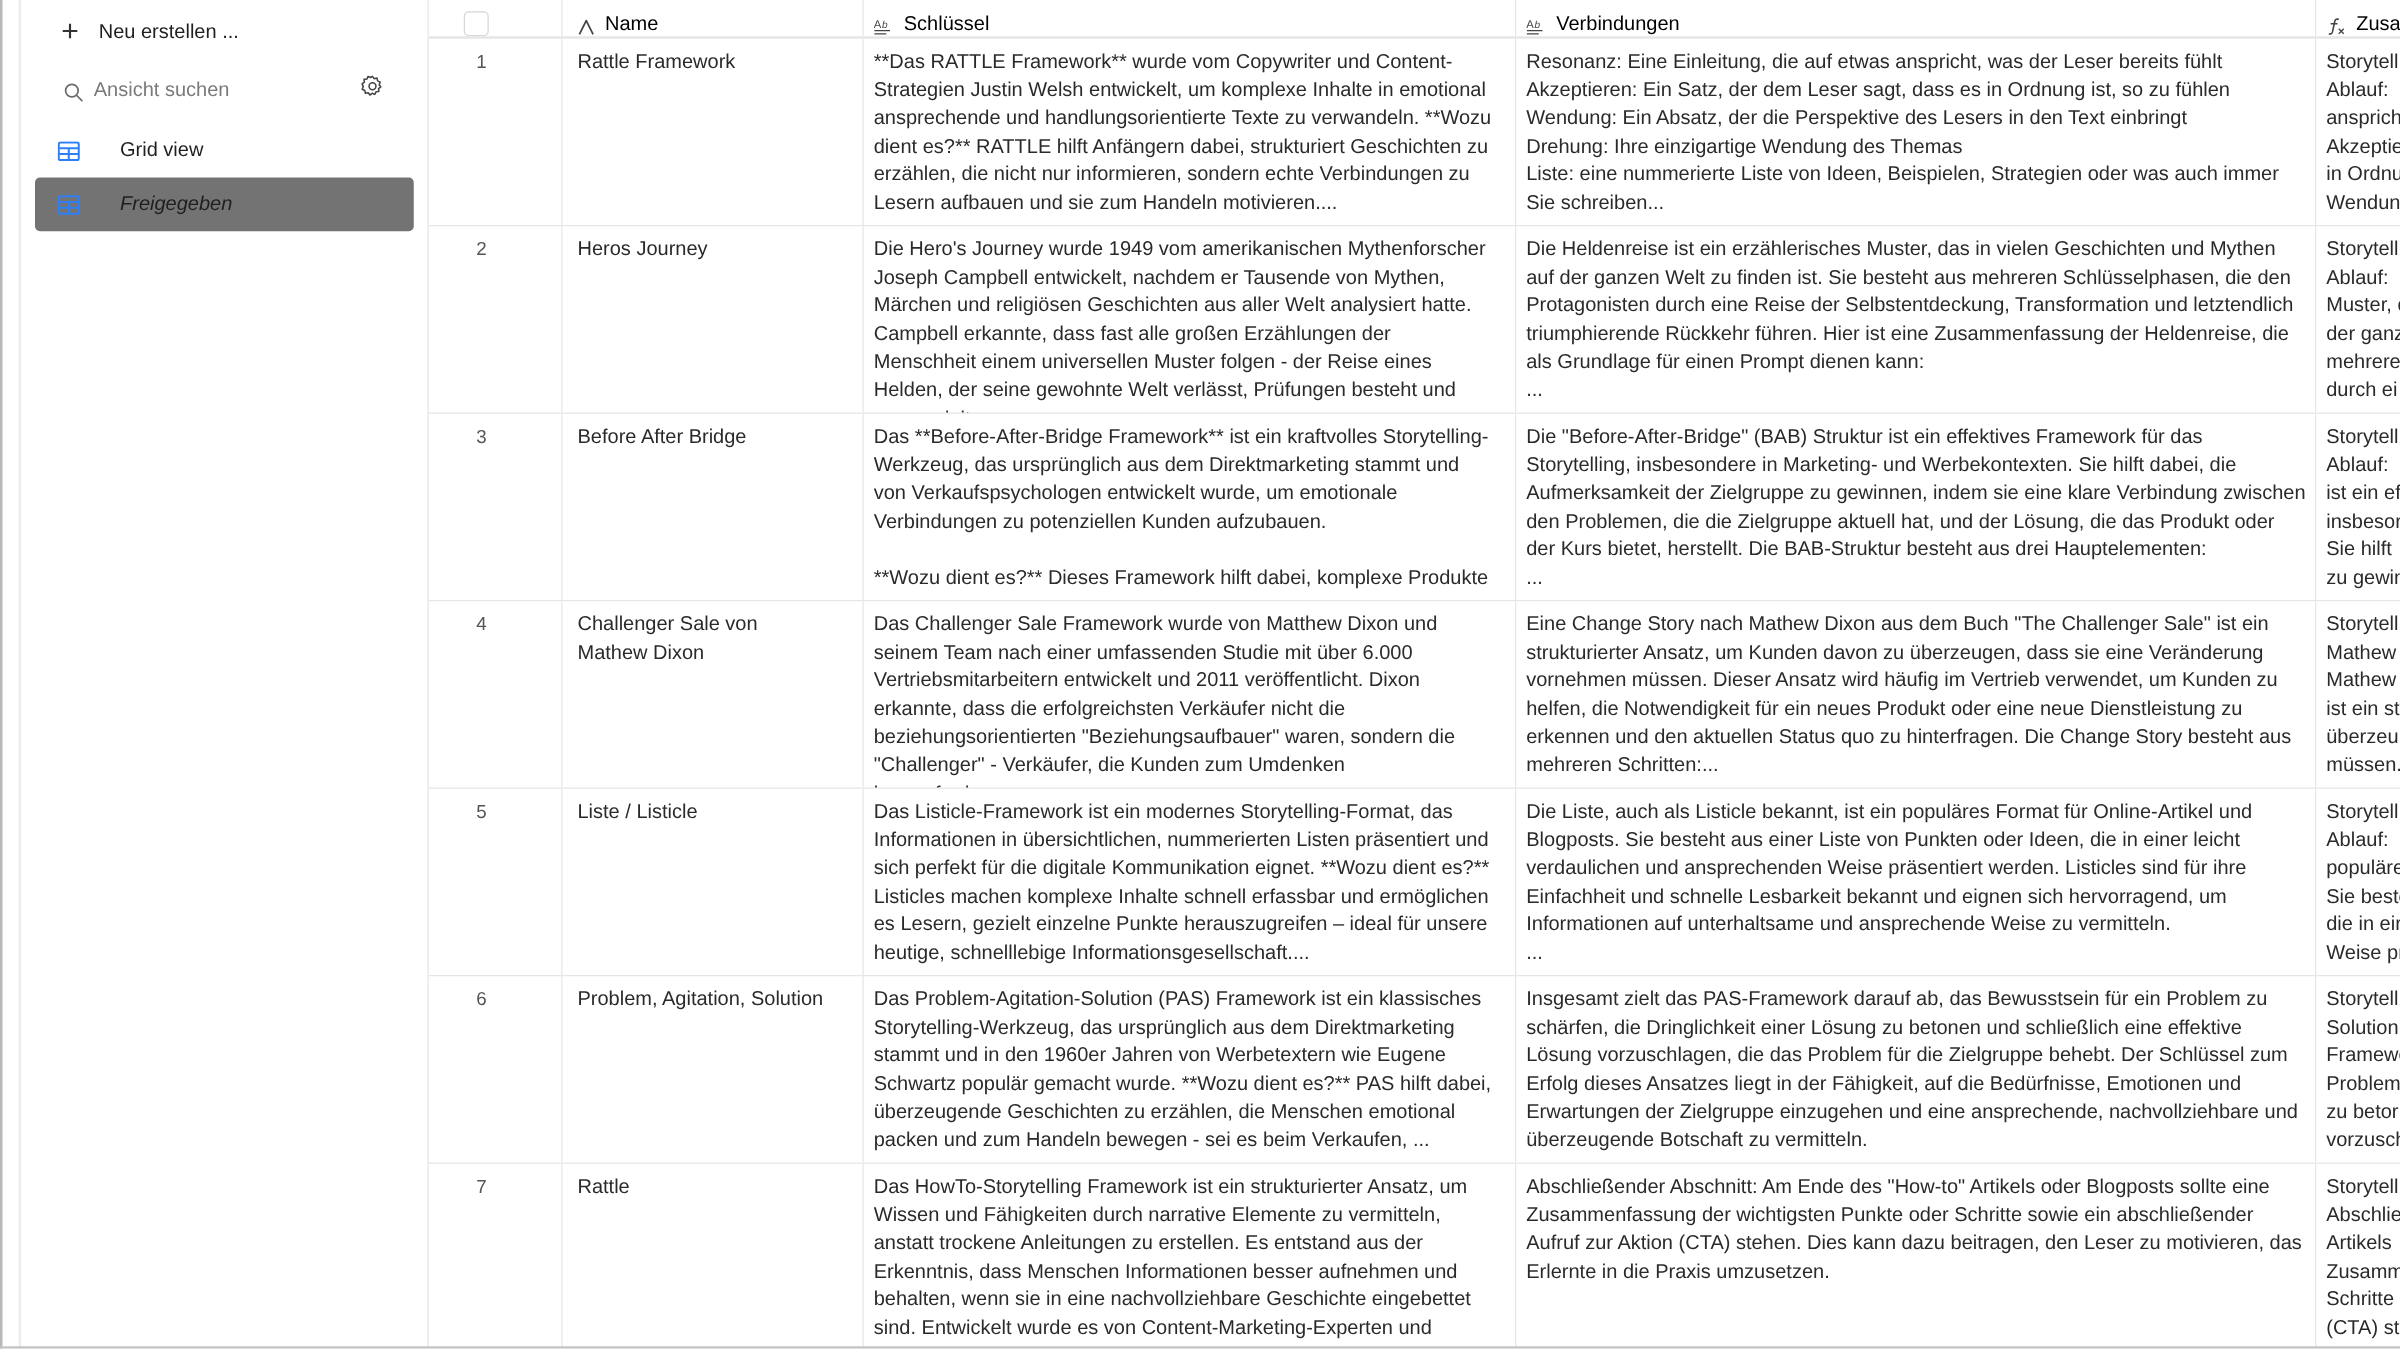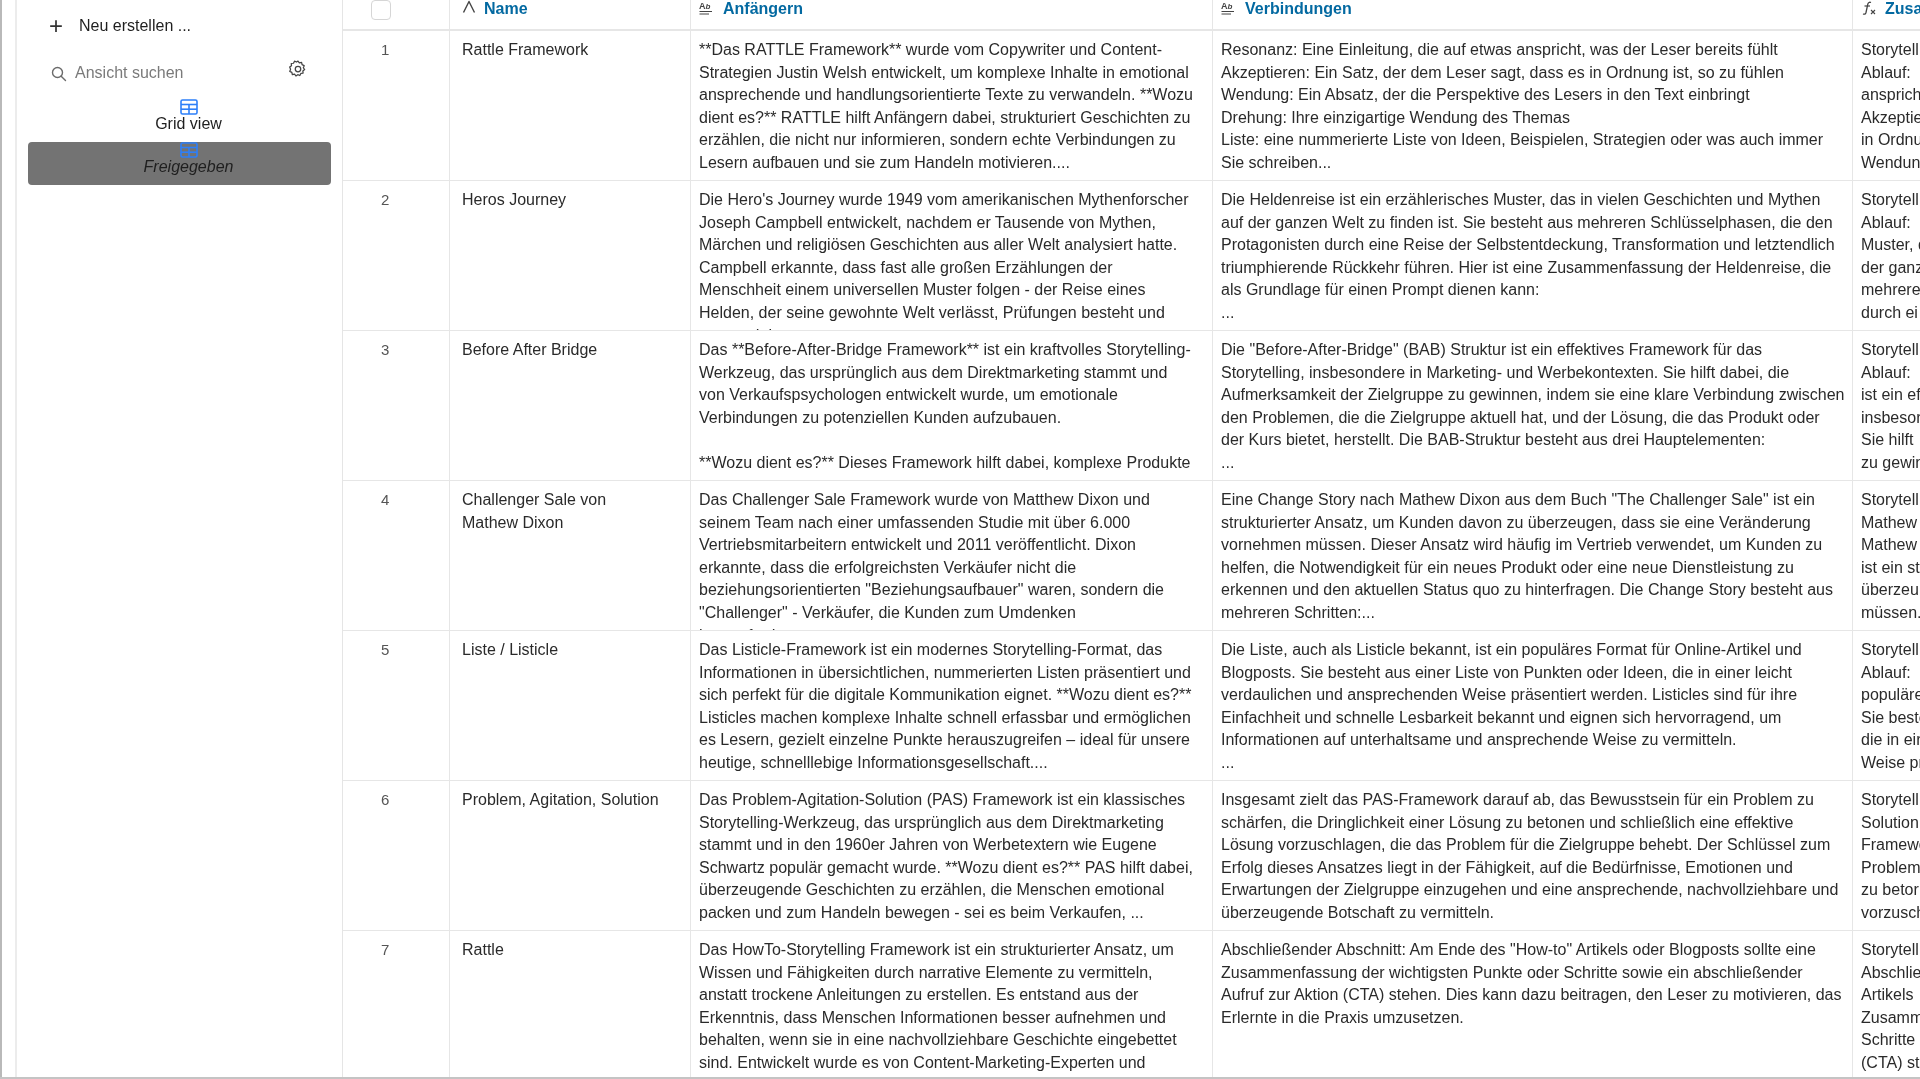--- a/index.html
+++ b/index.html
@@ -11,29 +11,29 @@
   .gutter-line { position: absolute; left: 15px; top: 0; width: 2px; height: 1079px; background: #ececec; }
 
   
   .sidebar { position: absolute; left: 17px; top: 0; width: 326px; height: 1077px; background: #fff; border-right: 1px solid #e5e5e5; }
   .sb-create { position: absolute; left: 30px; top: 12px; height: 28px; display: flex; align-items: center; gap: 14px; font-size: 16px; color: #1f1f1f; cursor: pointer; }
   .sb-create .plus { font-size: 24px; font-weight: 300; color: #333; width: 18px; text-align: center; line-height: 1; }
   .sb-search { position: absolute; left: 34px; top: 56px; width: 220px; height: 26px; display: flex; align-items: flex-end; gap: 8px; }
   .sb-search input { border: none; outline: none; font-family: "Liberation Sans", sans-serif; font-size: 16px; color: #333; width: 190px; background: transparent; }
   .sb-search input::placeholder { color: #7a7a7a; }
   .sb-gear { position: absolute; left: 270px; top: 58px; width: 22px; height: 22px; cursor: pointer; }
-  .sb-item { position: absolute; left: 11px; width: 303px; height: 43px; display: flex; align-items: center; gap: 0; padding-left: 18px; font-size: 16px; color: #1f1f1f; border-radius: 4px; cursor: pointer; flex-direction: column; }
+  .sb-item { position: absolute; left: 11px; width: 303px; height: 43px; display: flex; align-items: center; gap: 32px; padding-left: 18px; font-size: 16px; color: #1f1f1f; border-radius: 4px; cursor: pointer; }
   .sb-item.active { background: #737373; font-style: italic; }
   .sb-item.i0 { top: 99px; }
   .sb-item.i1 { top: 142px; }
 
   
   .grid { position: absolute; left: 343px; top: 0; width: 1577px; height: 1077px; overflow: hidden; }
   .hdr { position: absolute; left: 0; top: 0; height: 31px; width: 1577px; border-bottom: 2px solid #e6e6e6; background: #fff; }
-  .hcell { position: absolute; top: 0; height: 29px; display: flex; align-items: flex-start; gap: 8px; font-size: 16px; font-weight: bold; color: #0369a1; padding-left: 10px; border-right: 1px solid #e6e6e6; cursor: pointer; white-space: nowrap; overflow: hidden; }
+  .hcell { position: absolute; top: 0; height: 29px; display: flex; align-items: flex-end; gap: 8px; font-size: 16px; font-weight: normal; color: #000000; padding-left: 10px; border-right: 1px solid #e6e6e6; cursor: pointer; white-space: nowrap; overflow: hidden; }
   .hcell.num { left: 0; width: 107px; padding-left: 28px; }
   .hcell.name { left: 107px; width: 241px; padding-left: 12px; }
   .hcell.erk { left: 348px; width: 522px; padding-left: 8px; }
   .hcell.konz { left: 870px; width: 640px; padding-left: 8px; }
   .hcell.zus { left: 1510px; width: 120px; padding-left: 8px; border-right: none; }
   .checkbox { width: 20px; height: 20px; border: 1px solid #d6d6d6; border-radius: 4px; background: #fff; cursor: pointer; }
 
   .row { position: absolute; left: 0; width: 1577px; height: 150px; border-bottom: 1px solid #e6e6e6; }
   .cell { position: absolute; top: 0; height: 149px; overflow: hidden; font-size: 16px; line-height: 22.6px; color: #2a2a2a; padding-top: 8px; border-right: 1px solid #e6e6e6; cursor: pointer; }
   .cell.num { left: 0; width: 107px; text-align: left; padding-left: 38px; color: #555; font-size: 15px; }
@@ -113,21 +113,21 @@
     </div>
     <div class="hcell erk">
       <span class="ico">
         <svg width="16" height="16" viewBox="0 0 16 16">
             <text x="0" y="9" font-size="9" font-family="Liberation Sans, sans-serif" fill="#444">A</text>
             <text x="6.5" y="9" font-size="8" font-style="italic" font-family="Liberation Sans, sans-serif" fill="#444">b</text>
             <line x1="0.5" y1="11.5" x2="13" y2="11.5" stroke="#444" stroke-width="1"></line>
             <line x1="0.5" y1="14" x2="10" y2="14" stroke="#444" stroke-width="1"></line>
           </svg>
       </span>
-      <span>Anfängern</span>
+      <span>Schlüssel</span>
     </div>
     <div class="hcell konz">
       <span class="ico">
         <svg width="16" height="16" viewBox="0 0 16 16">
             <text x="0" y="9" font-size="9" font-family="Liberation Sans, sans-serif" fill="#444">A</text>
             <text x="6.5" y="9" font-size="8" font-style="italic" font-family="Liberation Sans, sans-serif" fill="#444">b</text>
             <line x1="0.5" y1="11.5" x2="13" y2="11.5" stroke="#444" stroke-width="1"></line>
             <line x1="0.5" y1="14" x2="10" y2="14" stroke="#444" stroke-width="1"></line>
           </svg>
       </span>

